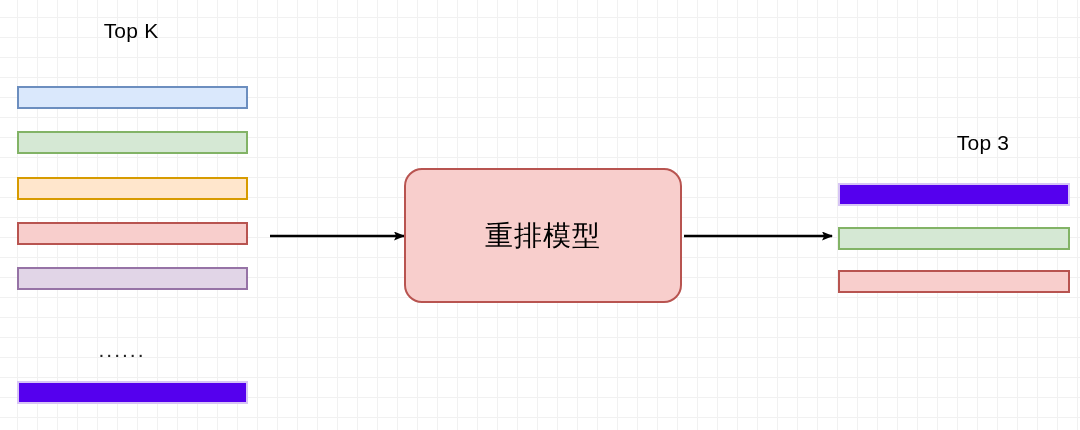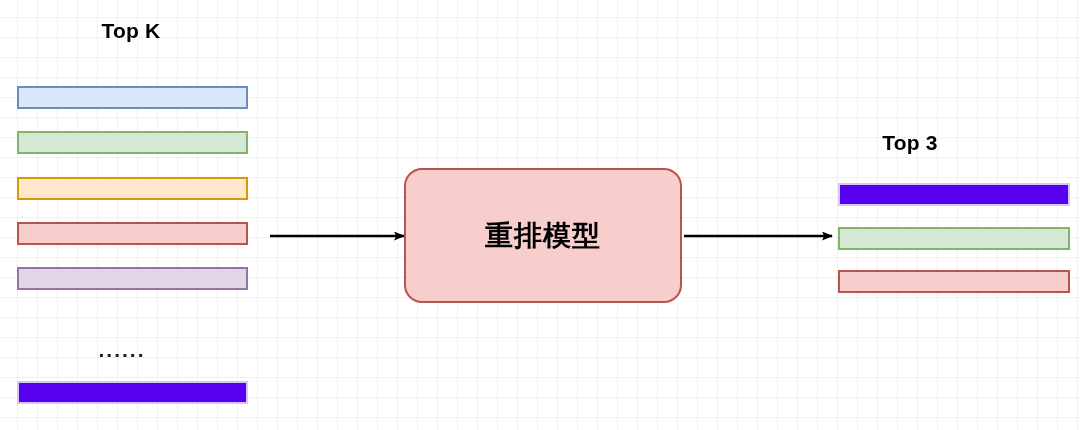--- a/index.html
+++ b/index.html
@@ -18,21 +18,20 @@
     width: 1080px;
     height: 430px;
     background-color: #ffffff;
     background-image:
       linear-gradient(to right, #f1f1f1 1px, transparent 1px),
       linear-gradient(to bottom, #f1f1f1 1px, transparent 1px),
       linear-gradient(to right, #e6e6e6 1px, transparent 1px),
       linear-gradient(to bottom, #e6e6e6 1px, transparent 1px);
     background-size: 20px 20px, 20px 20px, 80px 80px, 80px 80px;
     background-position: -3px -3px, -3px -3px, -3px -3px, -3px -3px;
-    font-weight: bold;
   }
   .label {
     position: absolute;
     font-size: 21px;
     color: #000000;
     white-space: nowrap;
     letter-spacing: 0.2px;
   }
   .bar {
     position: absolute;
@@ -95,19 +94,19 @@
     </defs>
     <line x1="270" y1="236" x2="404" y2="236" stroke="#000000" stroke-width="2.4" marker-end="url(#ah1)"></line>
     <line x1="684" y1="236" x2="832" y2="236" stroke="#000000" stroke-width="2.4" marker-end="url(#ah2)"></line>
   </svg>
 
   <div class="procbox" style="left: 404px; top: 168px; width: 278px; height: 135px; background: rgb(248, 206, 204); border-color: rgb(184, 84, 80);">
     <span class="procbox-label">重排模型</span>
   </div>
 
   <div>
-    <div class="label" style="left: 910px; top: 143px; transform: translate(-50%, -50%);">Top 3</div>
+    <div class="label" style="left: 983px; top: 143px; transform: translate(-50%, -50%);">Top 3</div>
     <div class="bar" style="left: 838px; top: 183px; width: 232px; height: 23px; background: rgb(85, 0, 238); border-color: rgb(215, 197, 245);"></div>
     <div class="bar" style="left: 838px; top: 227px; width: 232px; height: 23px; background: rgb(213, 232, 212); border-color: rgb(130, 179, 102);"></div>
     <div class="bar" style="left: 838px; top: 270px; width: 232px; height: 23px; background: rgb(248, 206, 204); border-color: rgb(184, 84, 80);"></div>
   </div>
 
 </div>
 
 </body></html>

